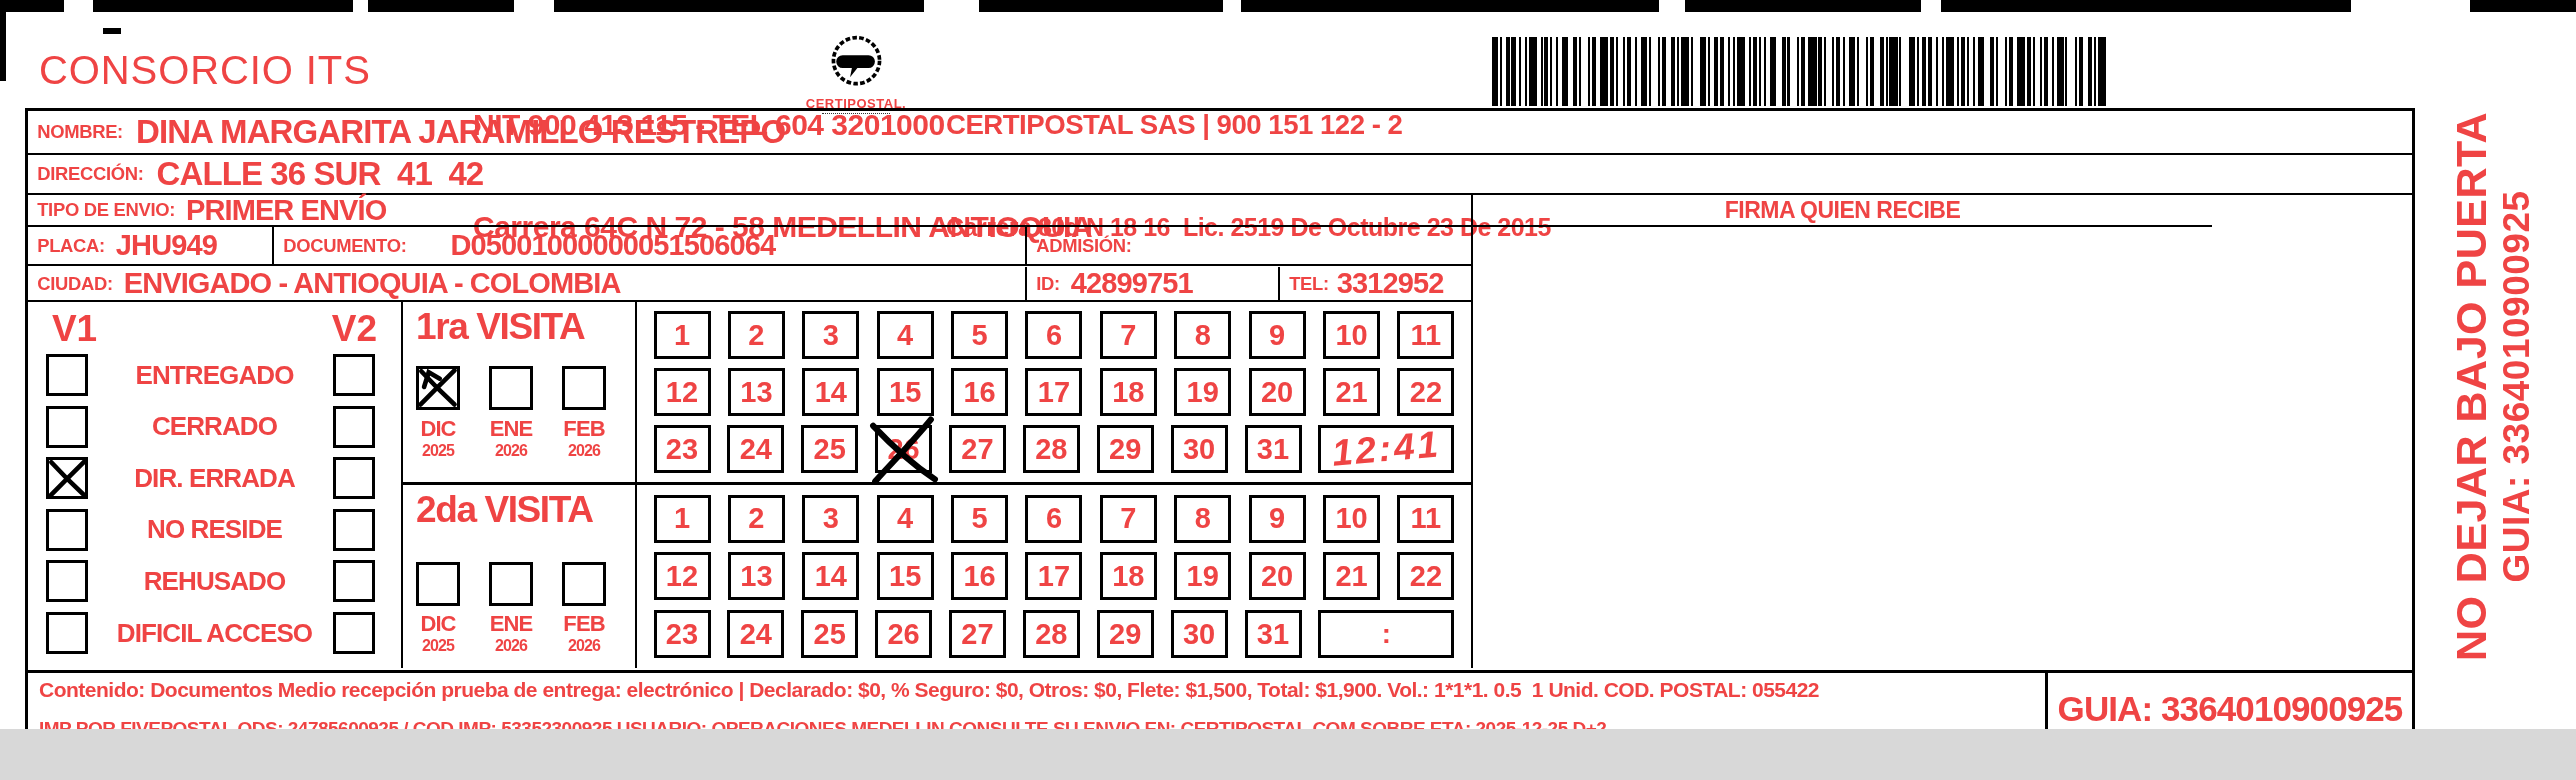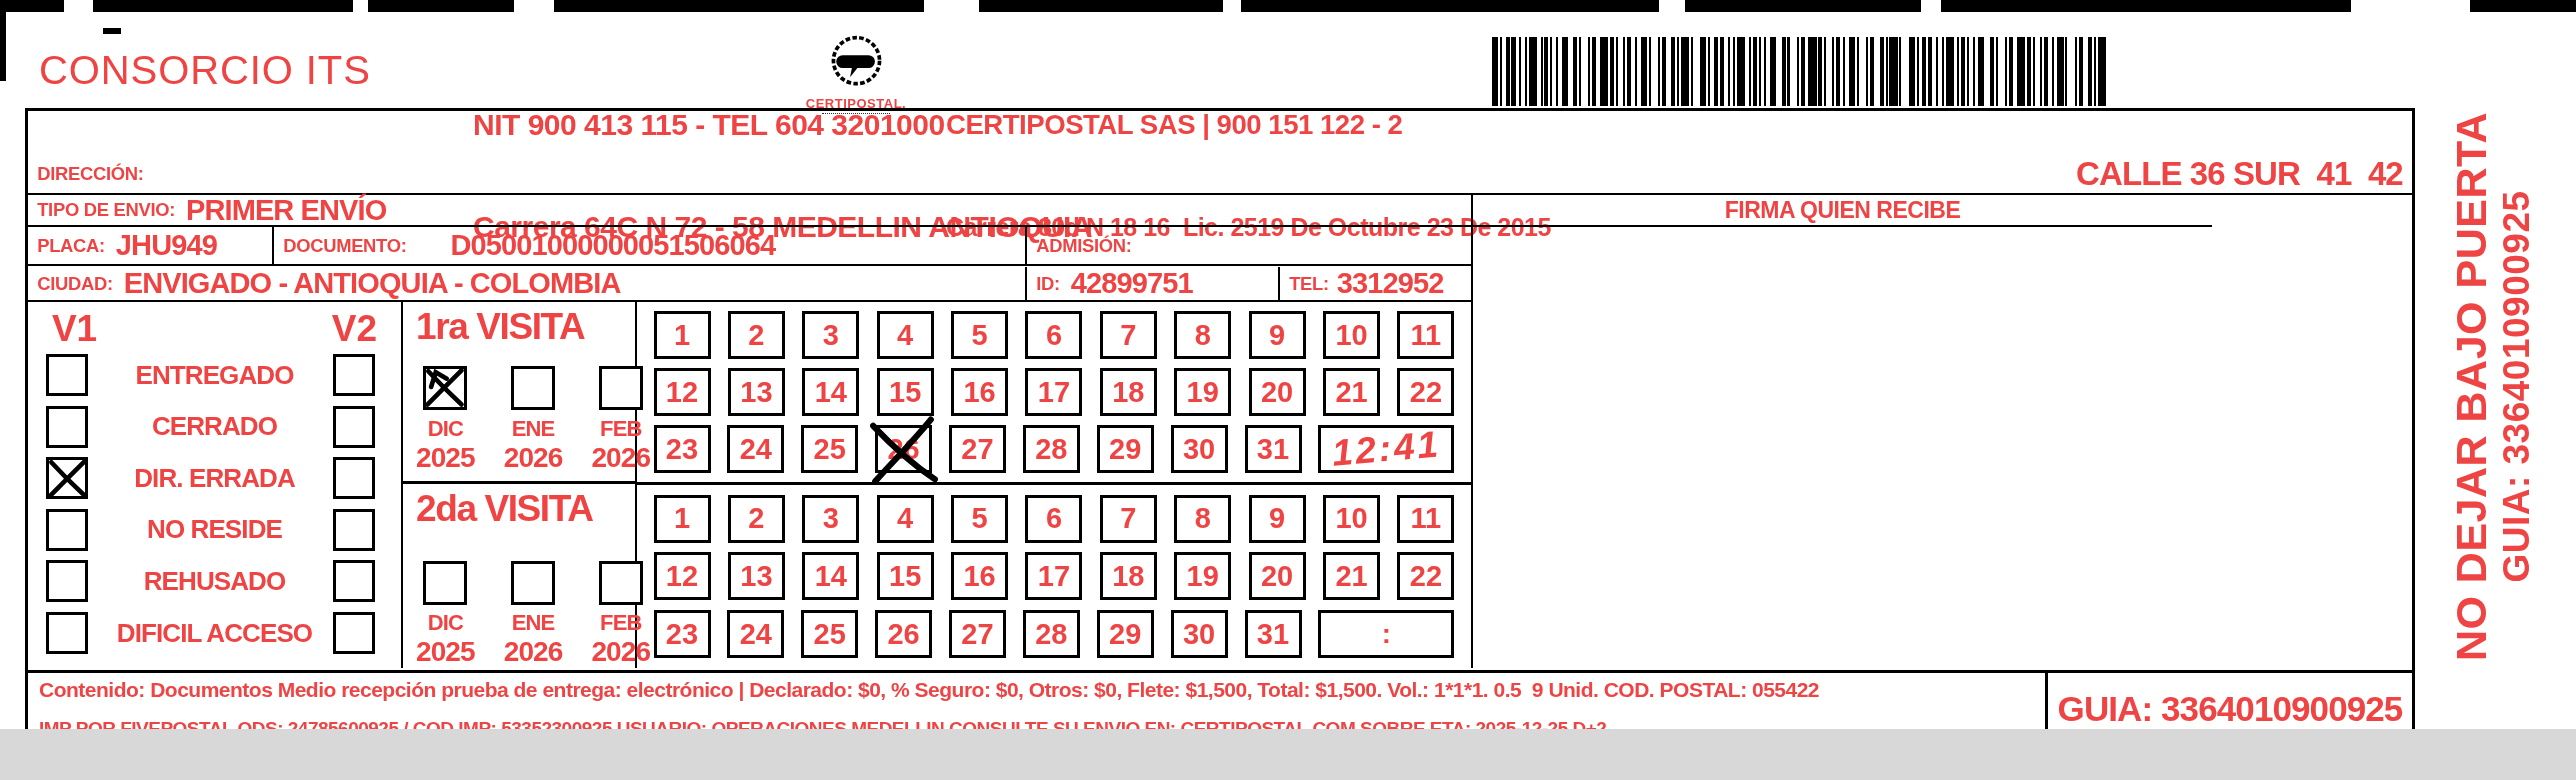--- a/index.html
+++ b/index.html
@@ -47,21 +47,21 @@
   
   .monthscol { width:234px; border-right:2.8px solid #000; display:flex; flex-direction:column; }
   .month-half { height:184px; padding:3.7px 7.3px 0 13px; display:flex; flex-direction:column; }
   .month-half.first { border-bottom:3.7px solid #000; }
   .visit-title { font-size:37px; font-weight:700; letter-spacing:-1.4px; white-space:nowrap; }
   .month-row { display:flex; gap:29px; margin-top:18.4px; }
   .month-half.second .month-row { margin-top:31px; }
   .month { display:flex; flex-direction:column; align-items:center; }
   .month .check { width:44px; height:44px; }
   .mlabel { font-size:22px; font-weight:700; margin-top:5.5px; letter-spacing:-0.9px; }
-  .myear { font-size:28px; font-weight:700; letter-spacing:-0.9px; }
+  .myear { font-size:16px; font-weight:700; letter-spacing:-0.9px; }
 
   
   .gridcol { flex:1; display:flex; flex-direction:column; }
   .grid-half { height:184px; display:flex; flex-direction:column; justify-content:space-evenly; padding:0 16.5px; }
   .grid-half.first { border-bottom:3.7px solid #000; }
   .day-row { display:flex; justify-content:space-between; }
   .daycell { width:57px; height:48px; border:3.7px solid #000; display:flex; align-items:center; justify-content:center;
              font-size:29px; font-weight:700; position:relative; }
   .timebox { width:136px; height:48px; border:3.7px solid #000; display:flex; align-items:center; justify-content:center; }
   .handtime { font-size:37px; font-weight:700; font-style:italic; transform:rotate(-5deg); letter-spacing:2.8px; white-space:nowrap; }
@@ -216,21 +216,25 @@
       <rect x="624.0" y="0" width="2.2" height="75"></rect>
       <rect x="634.2" y="0" width="2.2" height="75"></rect>
       <rect x="638.4" y="0" width="4.4" height="75"></rect>
       <rect x="648.8" y="0" width="4.4" height="75"></rect>
       <rect x="655.2" y="0" width="2.2" height="75"></rect>
       <rect x="659.4" y="0" width="8.8" height="75"></rect>
     </svg>
 
   <div class="abs table">
 
-    <div class="row" style="top:44px;height:40px;justify-content:space-between;">
+    <div class="row" style="top:0;height:44px;">
+      <span class="lbl">NOMBRE:</span>
+      <span class="val">DINA MARGARITA JARAMILLO RESTREPO</span>
+    </div>
+    <div class="row" style="top:44px;height:40px;">
       <span class="lbl">DIRECCIÓN:</span>
       <span class="val">CALLE 36 SUR  41  42</span>
     </div>
 
     <div class="abs leftcol">
       <div class="cellrow" style="top:0;height:32px;">
         <div class="cell" style="flex:1;">
           <span class="lbl">TIPO DE ENVIO:</span>
           <span class="val-sm">PRIMER ENVÍO</span>
         </div>
@@ -452,21 +456,21 @@
       </div>
     </div>
 
     <div class="abs firma">
       <div class="panel-head">FIRMA QUIEN RECIBE</div>
     </div>
   </div>
 
   <div class="abs footer">
     <div class="footer-text">
-      <div class="footer-l1">Contenido: Documentos Medio recepción prueba de entrega: electrónico | Declarado: $0, % Seguro: $0, Otros: $0, Flete: $1,500, Total: $1,500. Vol.: 1*1*1. 0.5  9 Unid. COD. POSTAL: 055422</div>
+      <div class="footer-l1">Contenido: Documentos Medio recepción prueba de entrega: electrónico | Declarado: $0, % Seguro: $0, Otros: $0, Flete: $1,500, Total: $1,900. Vol.: 1*1*1. 0.5  1 Unid. COD. POSTAL: 055422</div>
       <div class="footer-l2">IMP POR FIVEPOSTAL ODS: 24785600925 / COD.IMP: 53352300925 USUARIO: OPERACIONES MEDELLIN CONSULTE SU ENVIO EN: CERTIPOSTAL.COM SOBRE ETA: 2025-12-25 D+2</div>
     </div>
     <div class="footer-guia">GUIA: 3364010900925</div>
   </div>
 
   <div class="abs side">
     <div class="side-inner">
       <div class="side-l1">NO DEJAR BAJO PUERTA</div>
       <div class="side-l2">GUIA: 3364010900925</div>
     </div>

